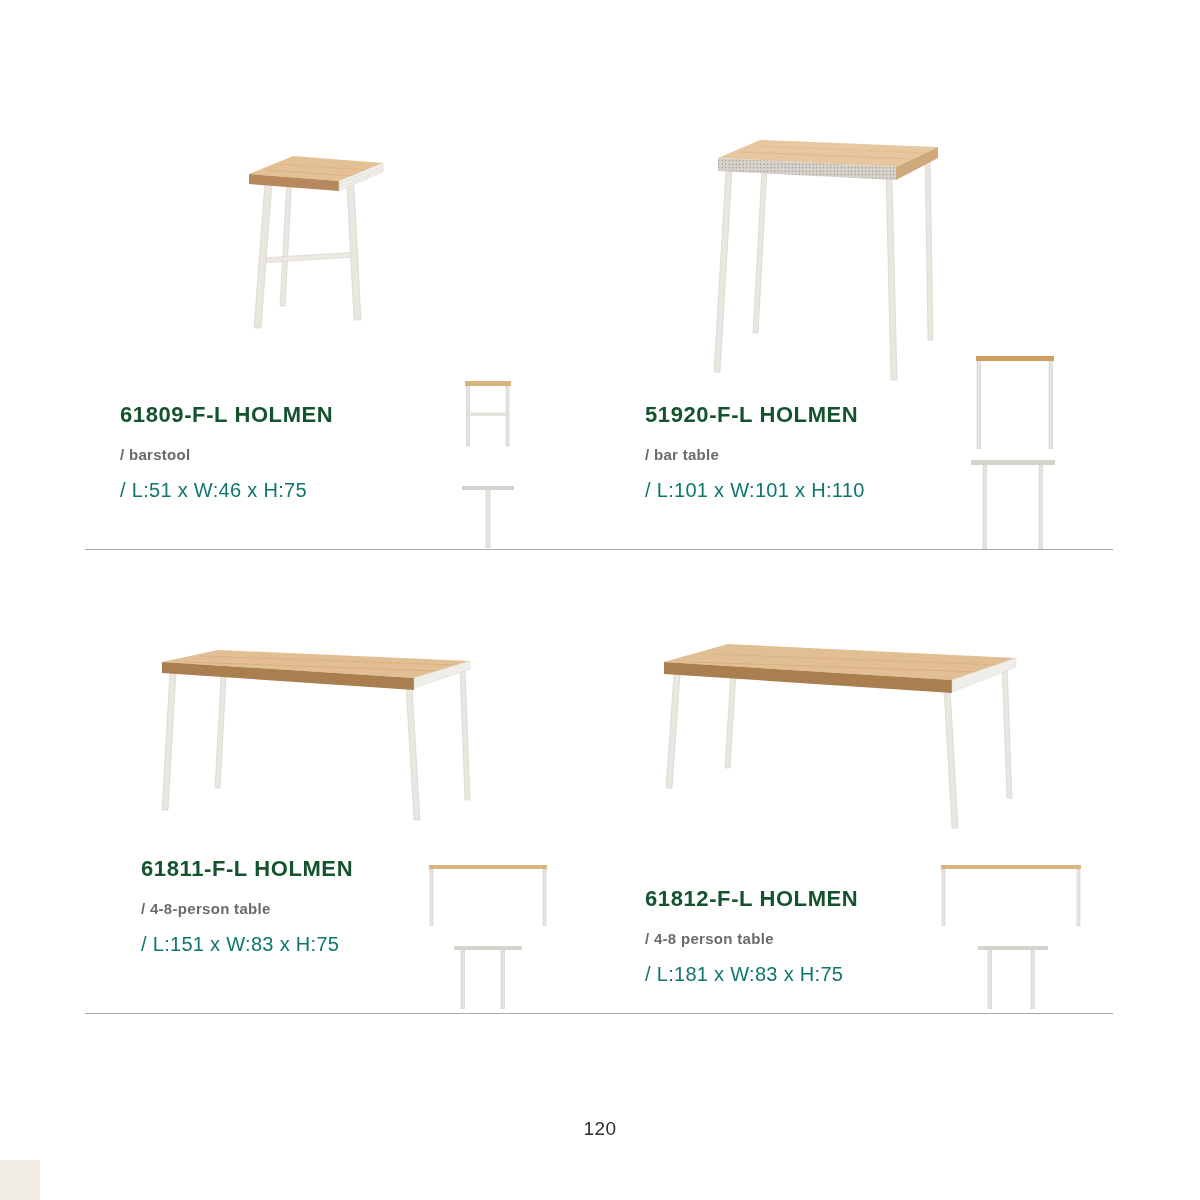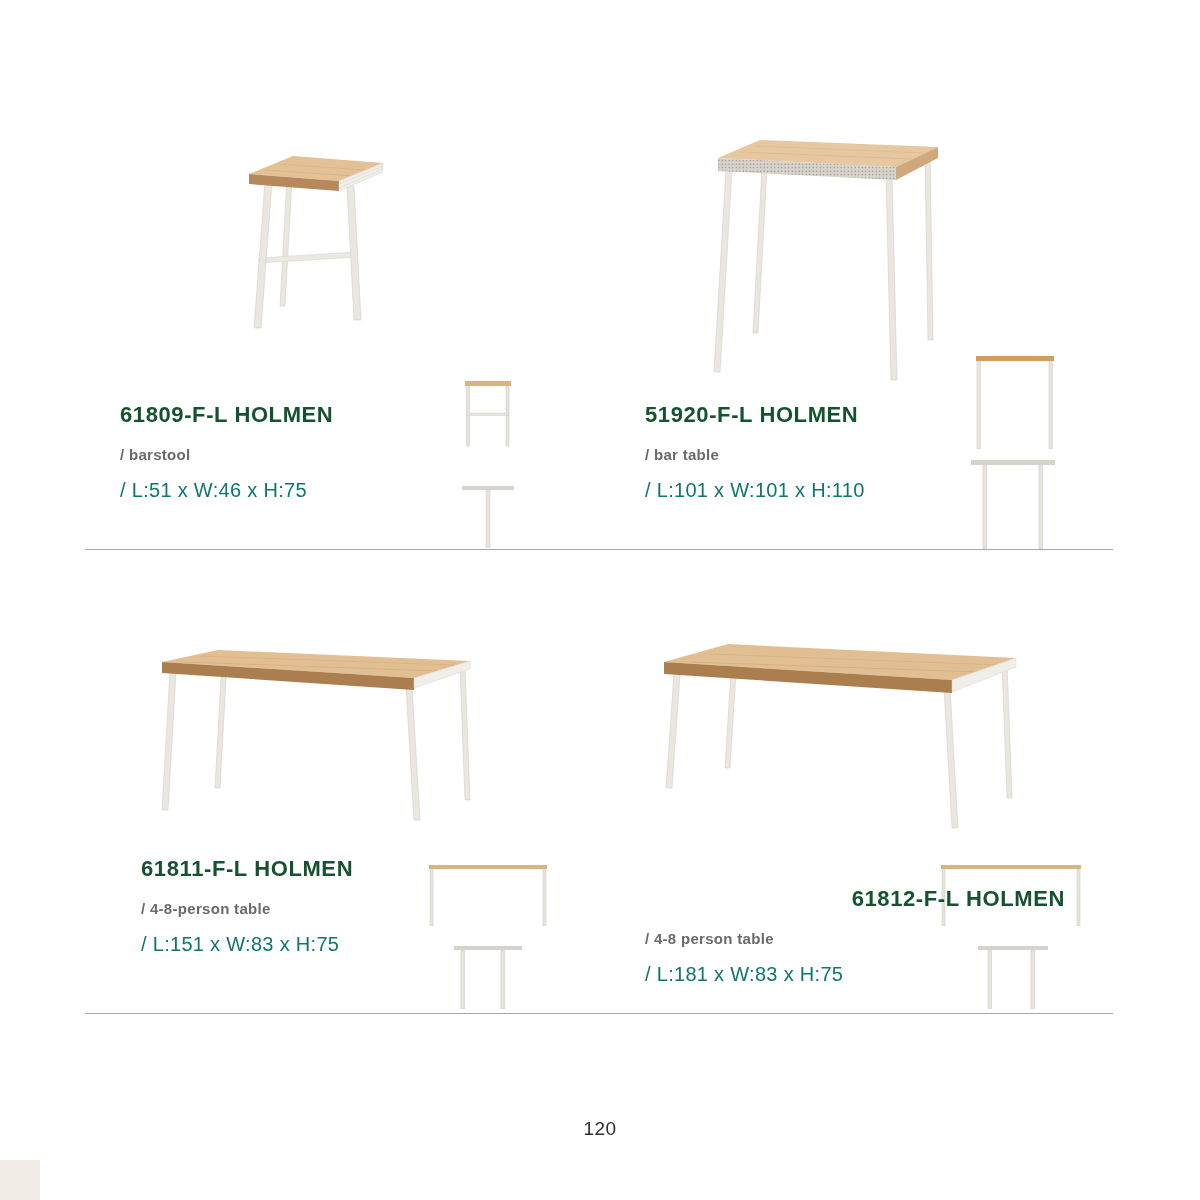--- a/index.html
+++ b/index.html
@@ -173,21 +173,21 @@
   <div class="product-type">/ bar table</div>
   <div class="product-dims">/ L:101 x W:101 x H:110</div>
 </div>
 
 <div class="product-text" style="left:120px;top:856px;margin-left:21px;">
   <div class="product-id">61811-F-L HOLMEN</div>
   <div class="product-type">/ 4-8-person table</div>
   <div class="product-dims">/ L:151 x W:83 x H:75</div>
 </div>
 
-<div class="product-text" style="left:645px;top:886px;text-align:right;">
+<div class="product-text" style="left:645px;top:886px;">
   <div class="product-id">61812-F-L HOLMEN</div>
   <div class="product-type">/ 4-8 person table</div>
   <div class="product-dims">/ L:181 x W:83 x H:75</div>
 </div>
 
 <div class="divider" style="top:549px;"></div>
 <div class="divider" style="top:1013px;"></div>
 
 <div class="page-number">120</div>
 <div class="corner-accent"></div>

